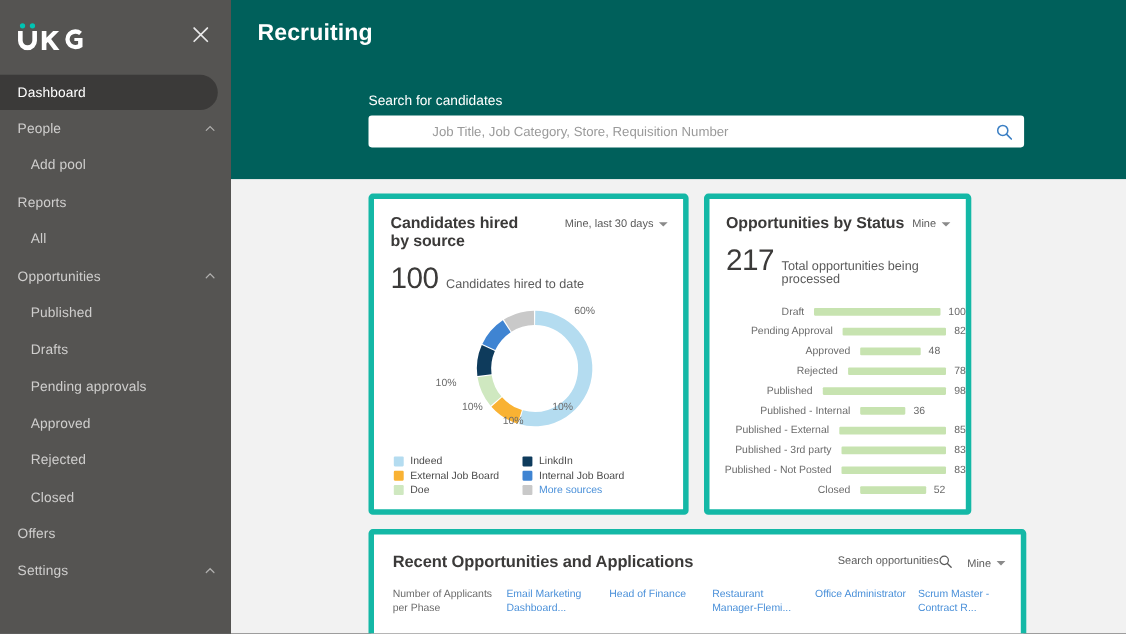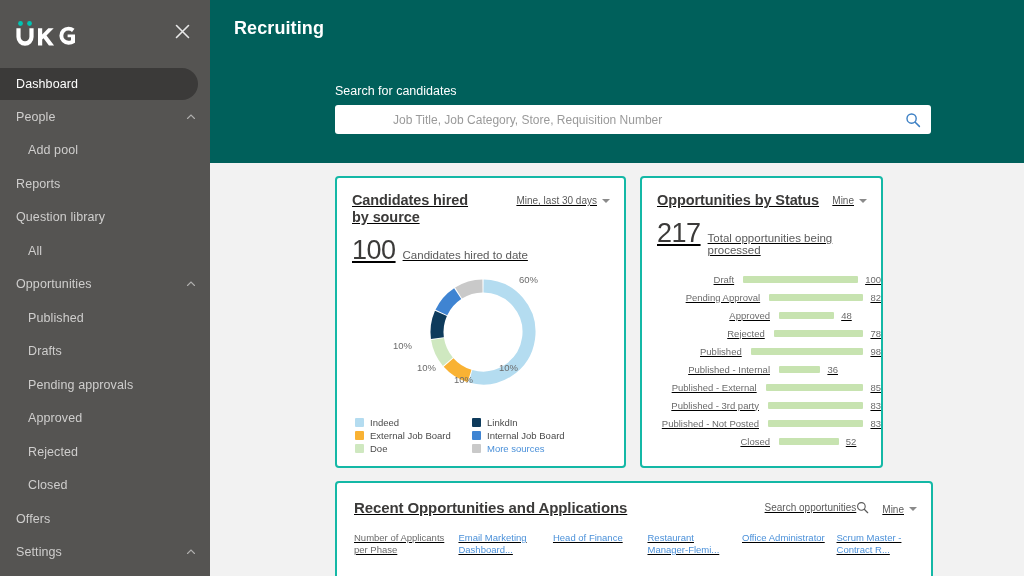--- a/index.html
+++ b/index.html
@@ -80,21 +80,21 @@
     overflow: hidden;
   }
   .header {
     background: #00605b;
     height: 163px;
     padding: 18px 0 0 24px;
     position: relative;
   }
   .header-title {
     color: #fff;
-    font-size: 18px;
+    font-size: 21px;
     font-weight: bold;
     letter-spacing: .1px;
   }
   .search-wrap {
     position: absolute;
     left: 125px;
     top: 84px;
     width: 596px;
   }
   .search-label {
@@ -124,23 +124,22 @@
 
   
   .body-area {
     position: relative;
     height: 413px;
     background: #f2f2f2;
   }
   .card {
     position: absolute;
     background: #fff;
-    border: 2px solid #14b8a6;
+    border: 5px solid #14b8a6;
     border-radius: 4px;
-    text-decoration: underline;
   }
   #card-donut { left: 125px; top: 13px; width: 291px; height: 292px; }
   #card-status { left: 430px; top: 13px; width: 243px; height: 292px; }
   #card-recent { left: 125px; top: 318px; width: 598px; height: 150px; }
 
   .card-head {
     display: flex; align-items: flex-start;
     justify-content: space-between;
     padding: 14px 14px 0 15px;
   }
@@ -269,23 +268,20 @@
           <svg width="10" height="10" viewBox="0 0 10 10">
               <path d="M1.5 6.5 L5 3 L8.5 6.5" stroke="#cfcecd" stroke-width="1.1" fill="none" stroke-linecap="round"></path>
             </svg>
         </span>
       </div>
       <div class="nav-item child">
         <span class="label">Add pool</span>
       </div>
       <div class="nav-item">
         <span class="label">Reports</span>
-      </div>
-      <div class="nav-item">
-        <span class="label">Question library</span>
       </div>
       <div class="nav-item child">
         <span class="label">All</span>
       </div>
       <div class="nav-item">
         <span class="label">Opportunities</span>
         <span class="chev">
           <svg width="10" height="10" viewBox="0 0 10 10">
               <path d="M1.5 6.5 L5 3 L8.5 6.5" stroke="#cfcecd" stroke-width="1.1" fill="none" stroke-linecap="round"></path>
             </svg>

